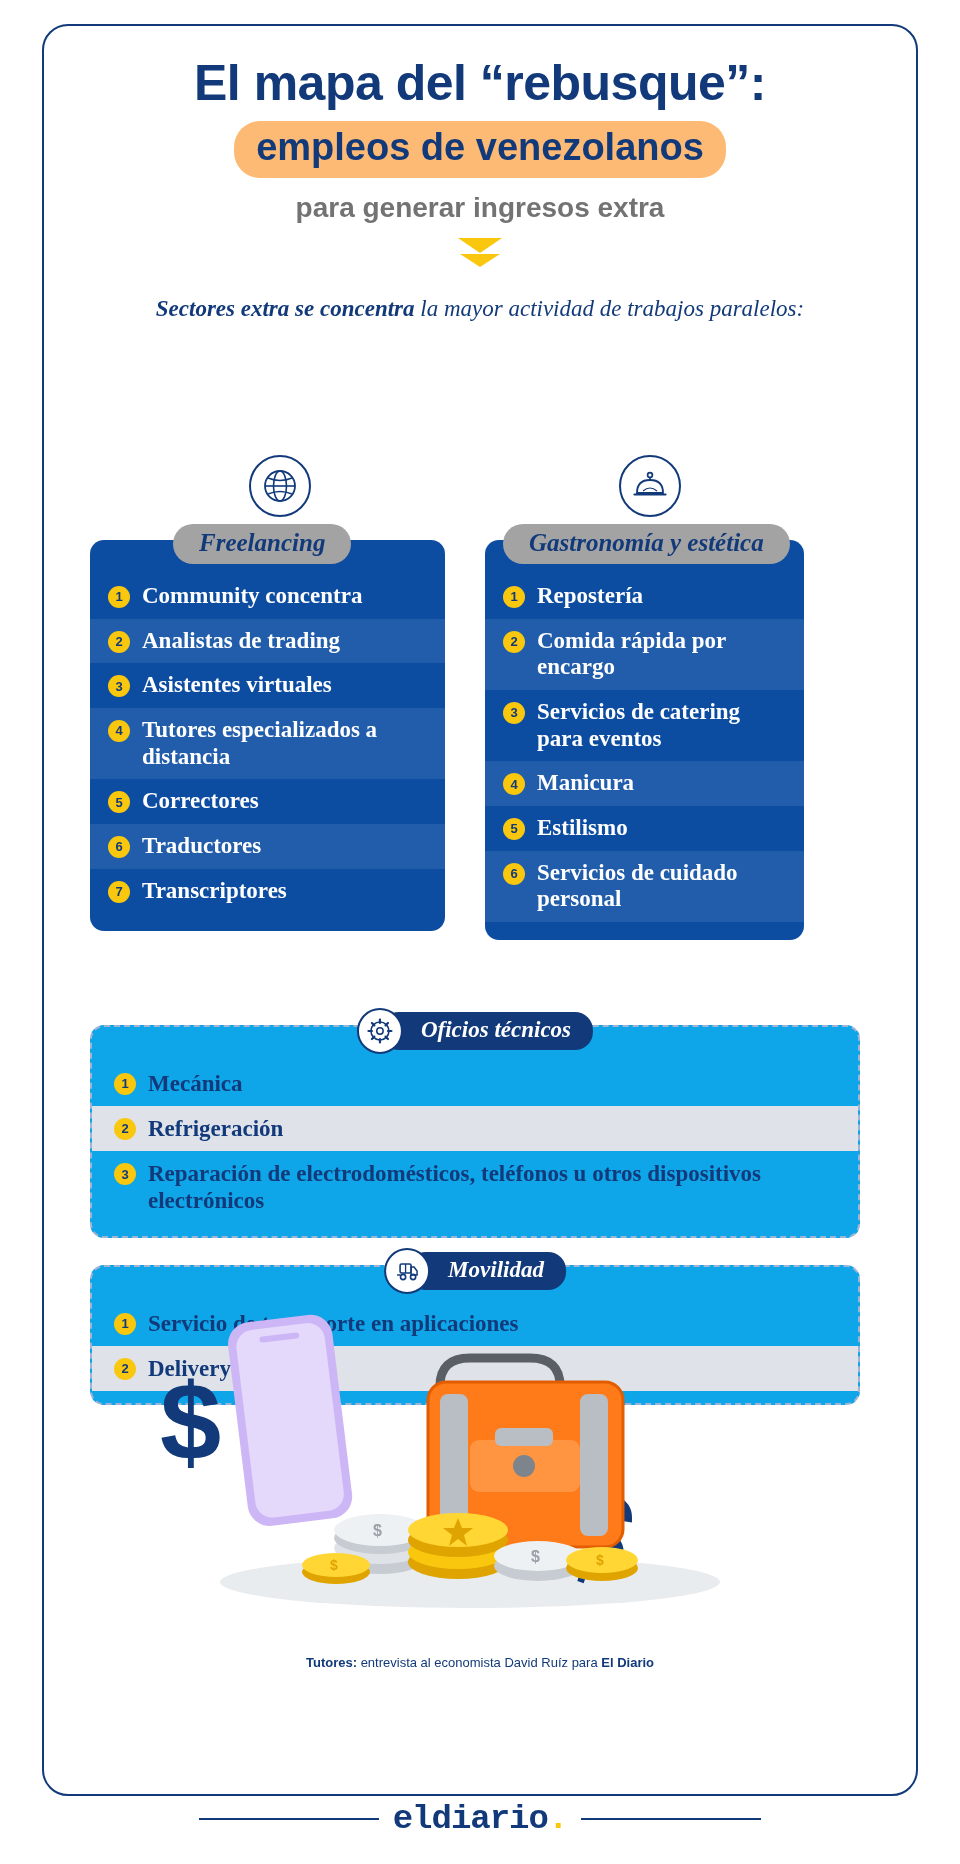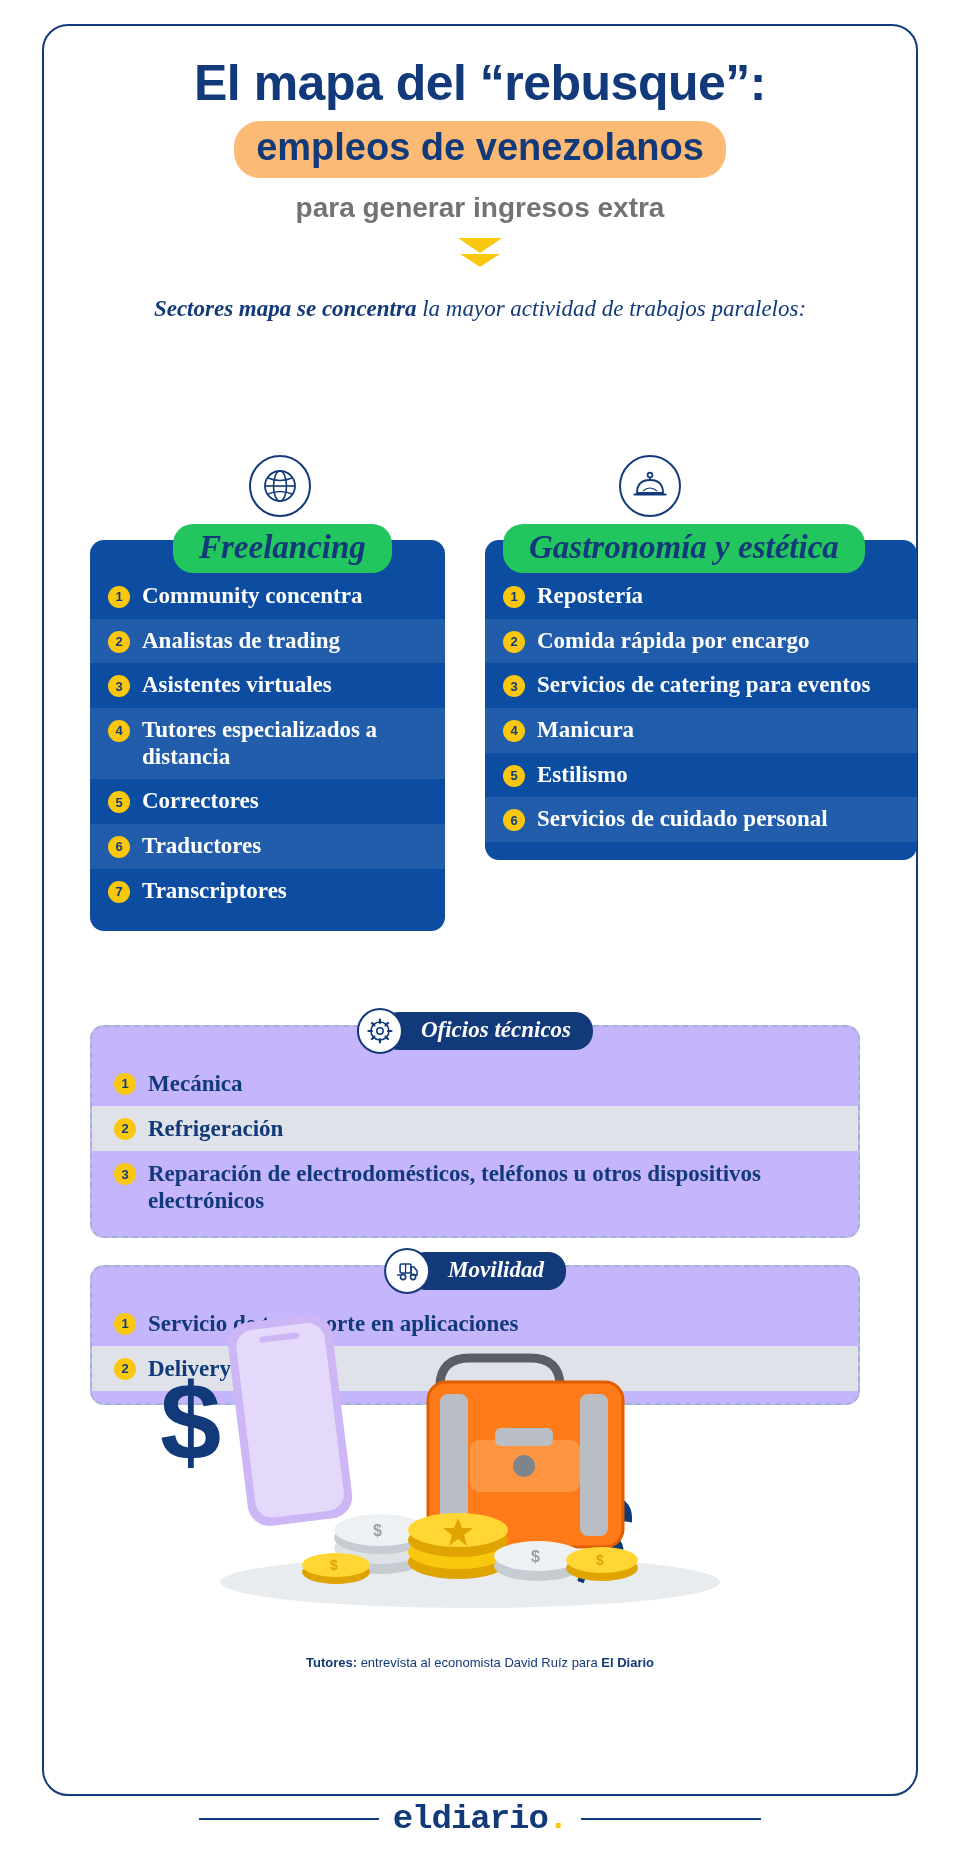--- a/index.html
+++ b/index.html
@@ -105,31 +105,31 @@
     position: absolute;
     top: 540px; left: 0; right: 0;
   }
   .card {
     position: absolute;
     background: #0c4da2;
     border-radius: 14px;
     padding: 34px 0 18px 0;
   }
   .card.left  { left: 90px;  width: 355px; }
-  .card.right { left: 485px; width: 432px; }
+  .card.right { left: 485px; width: 319px; }
 
   .card-pill {
     position: absolute;
     top: -16px;
-    background: #22c55e;
+    background: #a3a3a3;
     color: #123a7a;
     font-family: "Liberation Serif", serif;
     font-style: italic;
     font-weight: bold;
-    font-size: 33px;
+    font-size: 25px;
     border-radius: 20px;
     padding: 5px 26px 7px 26px;
     white-space: nowrap;
   }
   .card.left .card-pill  { left: 83px; }
   .card.right .card-pill { left: 18px; }
 
   .row {
     display: flex;
     align-items: flex-start;
@@ -154,21 +154,21 @@
     font-size: 13px;
     display: flex; align-items: center; justify-content: center;
   }
 
   
   .dashed-sec {
     position: absolute;
     left: 90px; width: 770px;
     border: 2px dashed #9fb4d4;
     border-radius: 14px;
-    background: #c4b5fd;
+    background: #0ea5e9;
     padding: 34px 0 12px 0;
   }
   .sec-header {
     position: absolute;
     top: -19px; left: 50%;
     transform: translateX(-50%);
     display: flex; align-items: center;
   }
   .sec-icon {
     width: 46px; height: 46px;
@@ -249,21 +249,21 @@
     <span class="title-highlight">empleos de venezolanos</span>
   </div>
   <div class="title-sub">para generar ingresos extra</div>
 
   <div class="chevrons">
     <div class="chev"></div>
     <div class="chev small"></div>
   </div>
 
   <div class="lead">
-    <b>Sectores mapa se concentra</b><span> la mayor actividad de trabajos paralelos:</span>
+    <b>Sectores extra se concentra</b><span> la mayor actividad de trabajos paralelos:</span>
   </div>
 </div>
 
 <div class="col-icons">
   <div class="icon-circle left">
     <svg width="36" height="36" viewBox="0 0 36 36">
       <circle cx="18" cy="18" r="15" fill="none" stroke="#123a7a" stroke-width="1.8"></circle>
       <ellipse cx="18" cy="18" rx="6.5" ry="15" fill="none" stroke="#123a7a" stroke-width="1.6"></ellipse>
       <line x1="3" y1="18" x2="33" y2="18" stroke="#123a7a" stroke-width="1.6"></line>
       <path d="M6 10 Q18 15 30 10" fill="none" stroke="#123a7a" stroke-width="1.4"></path>

